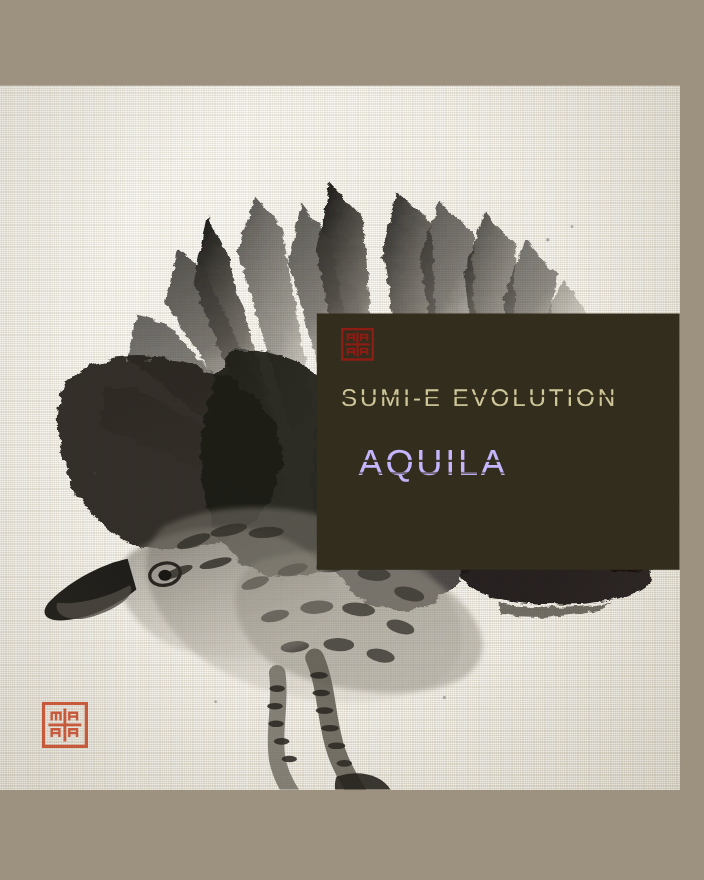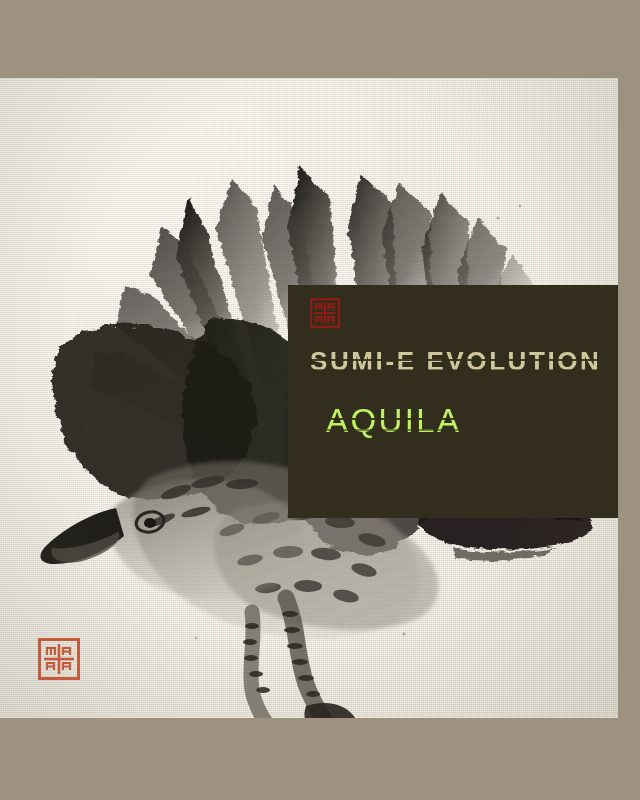--- a/index.html
+++ b/index.html
@@ -42,40 +42,40 @@
     background:#332d1d;
   }
   #seal-dark{
     position:absolute;left:22px;top:13px;width:30px;height:30px;
   }
   #panel-text{
     position:absolute;left:22px;top:58px;right:14px;
   }
   .headline{
     color:#cfc79a;
-    font-size:26px;
+    font-size:22px;
     letter-spacing:2.6px;
     line-height:37px;
-    font-weight:700;
+    font-weight:400;
     white-space:nowrap;
   }
   .headline .stencil, .subject .stencil{position:relative;display:inline-block;}
   
   .stencil::after{
     content:"";position:absolute;left:0;right:0;top:42%;height:2px;
     background:#332d1d;opacity:.9;pointer-events:none;
   }
   .stencil::before{
     content:"";position:absolute;left:0;right:0;top:70%;height:2px;
     background:#332d1d;opacity:.55;pointer-events:none;
   }
   .subject{
     margin-top:22px;
     margin-left:16px;
-    color:#bef264;
+    color:#c4b5fd;
     font-size:33px;
     letter-spacing:2.4px;
     font-weight:400;
     white-space:nowrap;
   }
 
   
   #seal-artist{
     position:absolute;left:38px;top:560px;width:42px;height:42px;
   }

